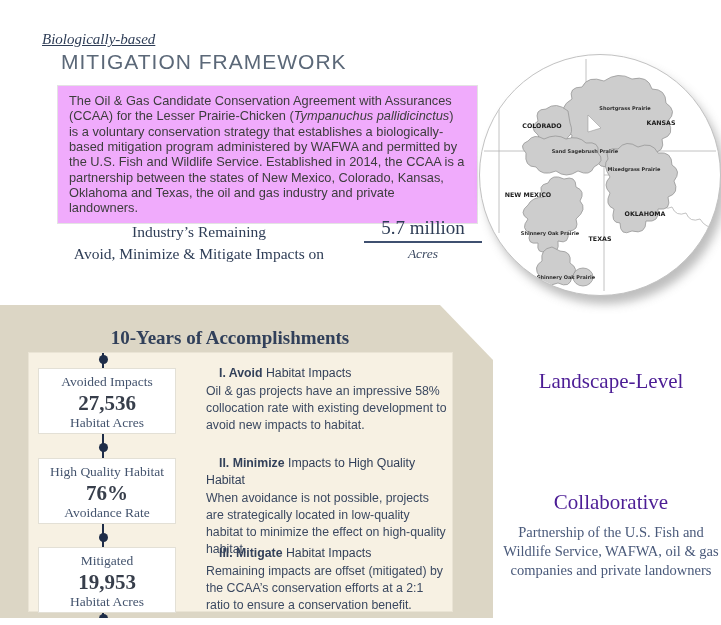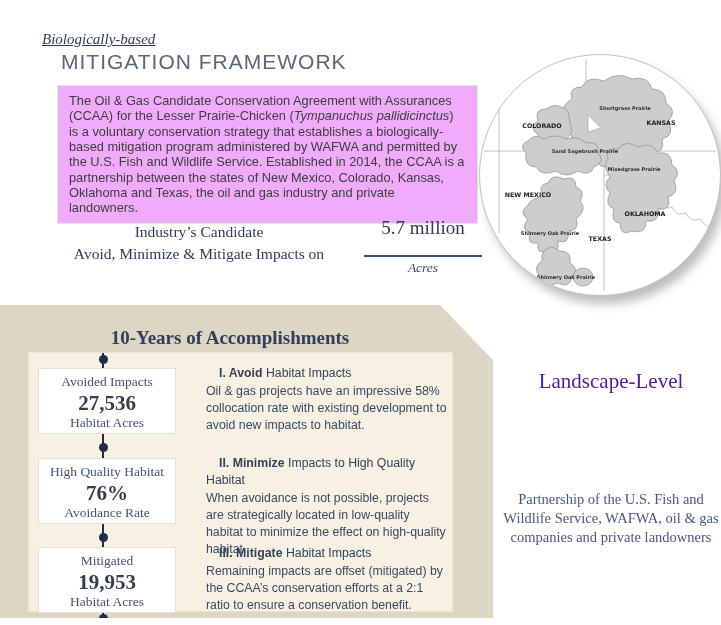--- a/index.html
+++ b/index.html
@@ -16,21 +16,21 @@
   .intro-box{position:absolute;left:57px;top:85px;width:421px;box-sizing:border-box;
     background:#f0abfc;border:1px solid #e3e3e3;padding:7px 11px;
     font-size:12.8px;line-height:1.2;color:#3d3d3d;}
   .intro-box .species{font-style:italic;}
 
   
   .commit-left{position:absolute;left:40px;top:221px;width:318px;text-align:center;
     font-family:"Liberation Serif",serif;font-size:15.5px;line-height:1.45;color:#2e3d56;}
   .commit-right{position:absolute;left:364px;top:217px;width:118px;text-align:center;
     font-family:"Liberation Serif",serif;color:#2e3d56;}
-  .commit-value{font-size:19px;padding-bottom:16px;border-bottom:2px solid #3f5070;}
+  .commit-value{font-size:19px;padding-bottom:2px;border-bottom:2px solid #3f5070;}
   .commit-unit{font-size:13.5px;font-style:italic;margin-top:3px;color:#3b4961;}
 
   
   .map-circle{position:absolute;left:479px;top:54px;width:240px;height:240px;border-radius:50%;
     background:#fff;border:1px solid #c2c2c2;box-shadow:5px 8px 10px rgba(110,110,110,.45);}
   .map-circle svg{display:block;border-radius:50%;}
   .state-label{font-family:"DejaVu Sans",sans-serif;font-size:6.3px;font-weight:bold;fill:#1c1c1c;}
   .region-label{font-family:"DejaVu Sans",sans-serif;font-size:5px;font-weight:bold;fill:#2e2e2e;}
   .region{fill:#cdcdcd;stroke:#8f8f8f;stroke-width:.7;stroke-linejoin:round;}
   .stateline{fill:none;stroke:#b3b3b3;stroke-width:.8;}
@@ -66,21 +66,21 @@
 <div class="page">
 
   <div class="eyebrow">Biologically-based</div>
   <div class="main-title">MITIGATION FRAMEWORK</div>
 
   <div class="intro-box">
     <span>The Oil &amp; Gas Candidate Conservation Agreement with Assurances (CCAA) for the Lesser Prairie-Chicken (</span><span class="species">Tympanuchus pallidicinctus</span><span>) is a voluntary conservation strategy that establishes a biologically-based mitigation program administered by WAFWA and permitted by the U.S. Fish and Wildlife Service. Established in 2014, the CCAA is a partnership between the states of New Mexico, Colorado, Kansas, Oklahoma and Texas, the oil and gas industry and private landowners.</span>
   </div>
 
   <div class="commit-left">
-    <div>Industry’s Candidate</div>
+    <div>Industry’s Remaining</div>
     <div>Avoid, Minimize &amp; Mitigate Impacts on</div>
   </div>
   <div class="commit-right">
     <div class="commit-value">5.7 million</div>
     <div class="commit-unit">Acres</div>
   </div>
 
   <div class="map-circle">
     <svg width="240" height="240" viewBox="0 0 240 240">
 
@@ -153,16 +153,17 @@
         <div class="desc-h"><b>III. Mitigate</b><span> Habitat Impacts</span></div>
         <div>Remaining impacts are offset (mitigated) by the CCAA’s conservation efforts at a 2:1 ratio to ensure a conservation benefit.</div>
       </div>
     </div>
   </div>
 
   <div class="highlight" style="left:502px;top:369px">
     <div class="hl-title">Landscape-Level</div>
   </div>
   <div class="highlight" style="left:502px;top:490px">
+    <div class="hl-title">Collaborative</div>
     <div class="hl-body">Partnership of the U.S. Fish and Wildlife Service, WAFWA, oil &amp; gas companies and private landowners</div>
   </div>
 
 </div>
 
 </body></html>

